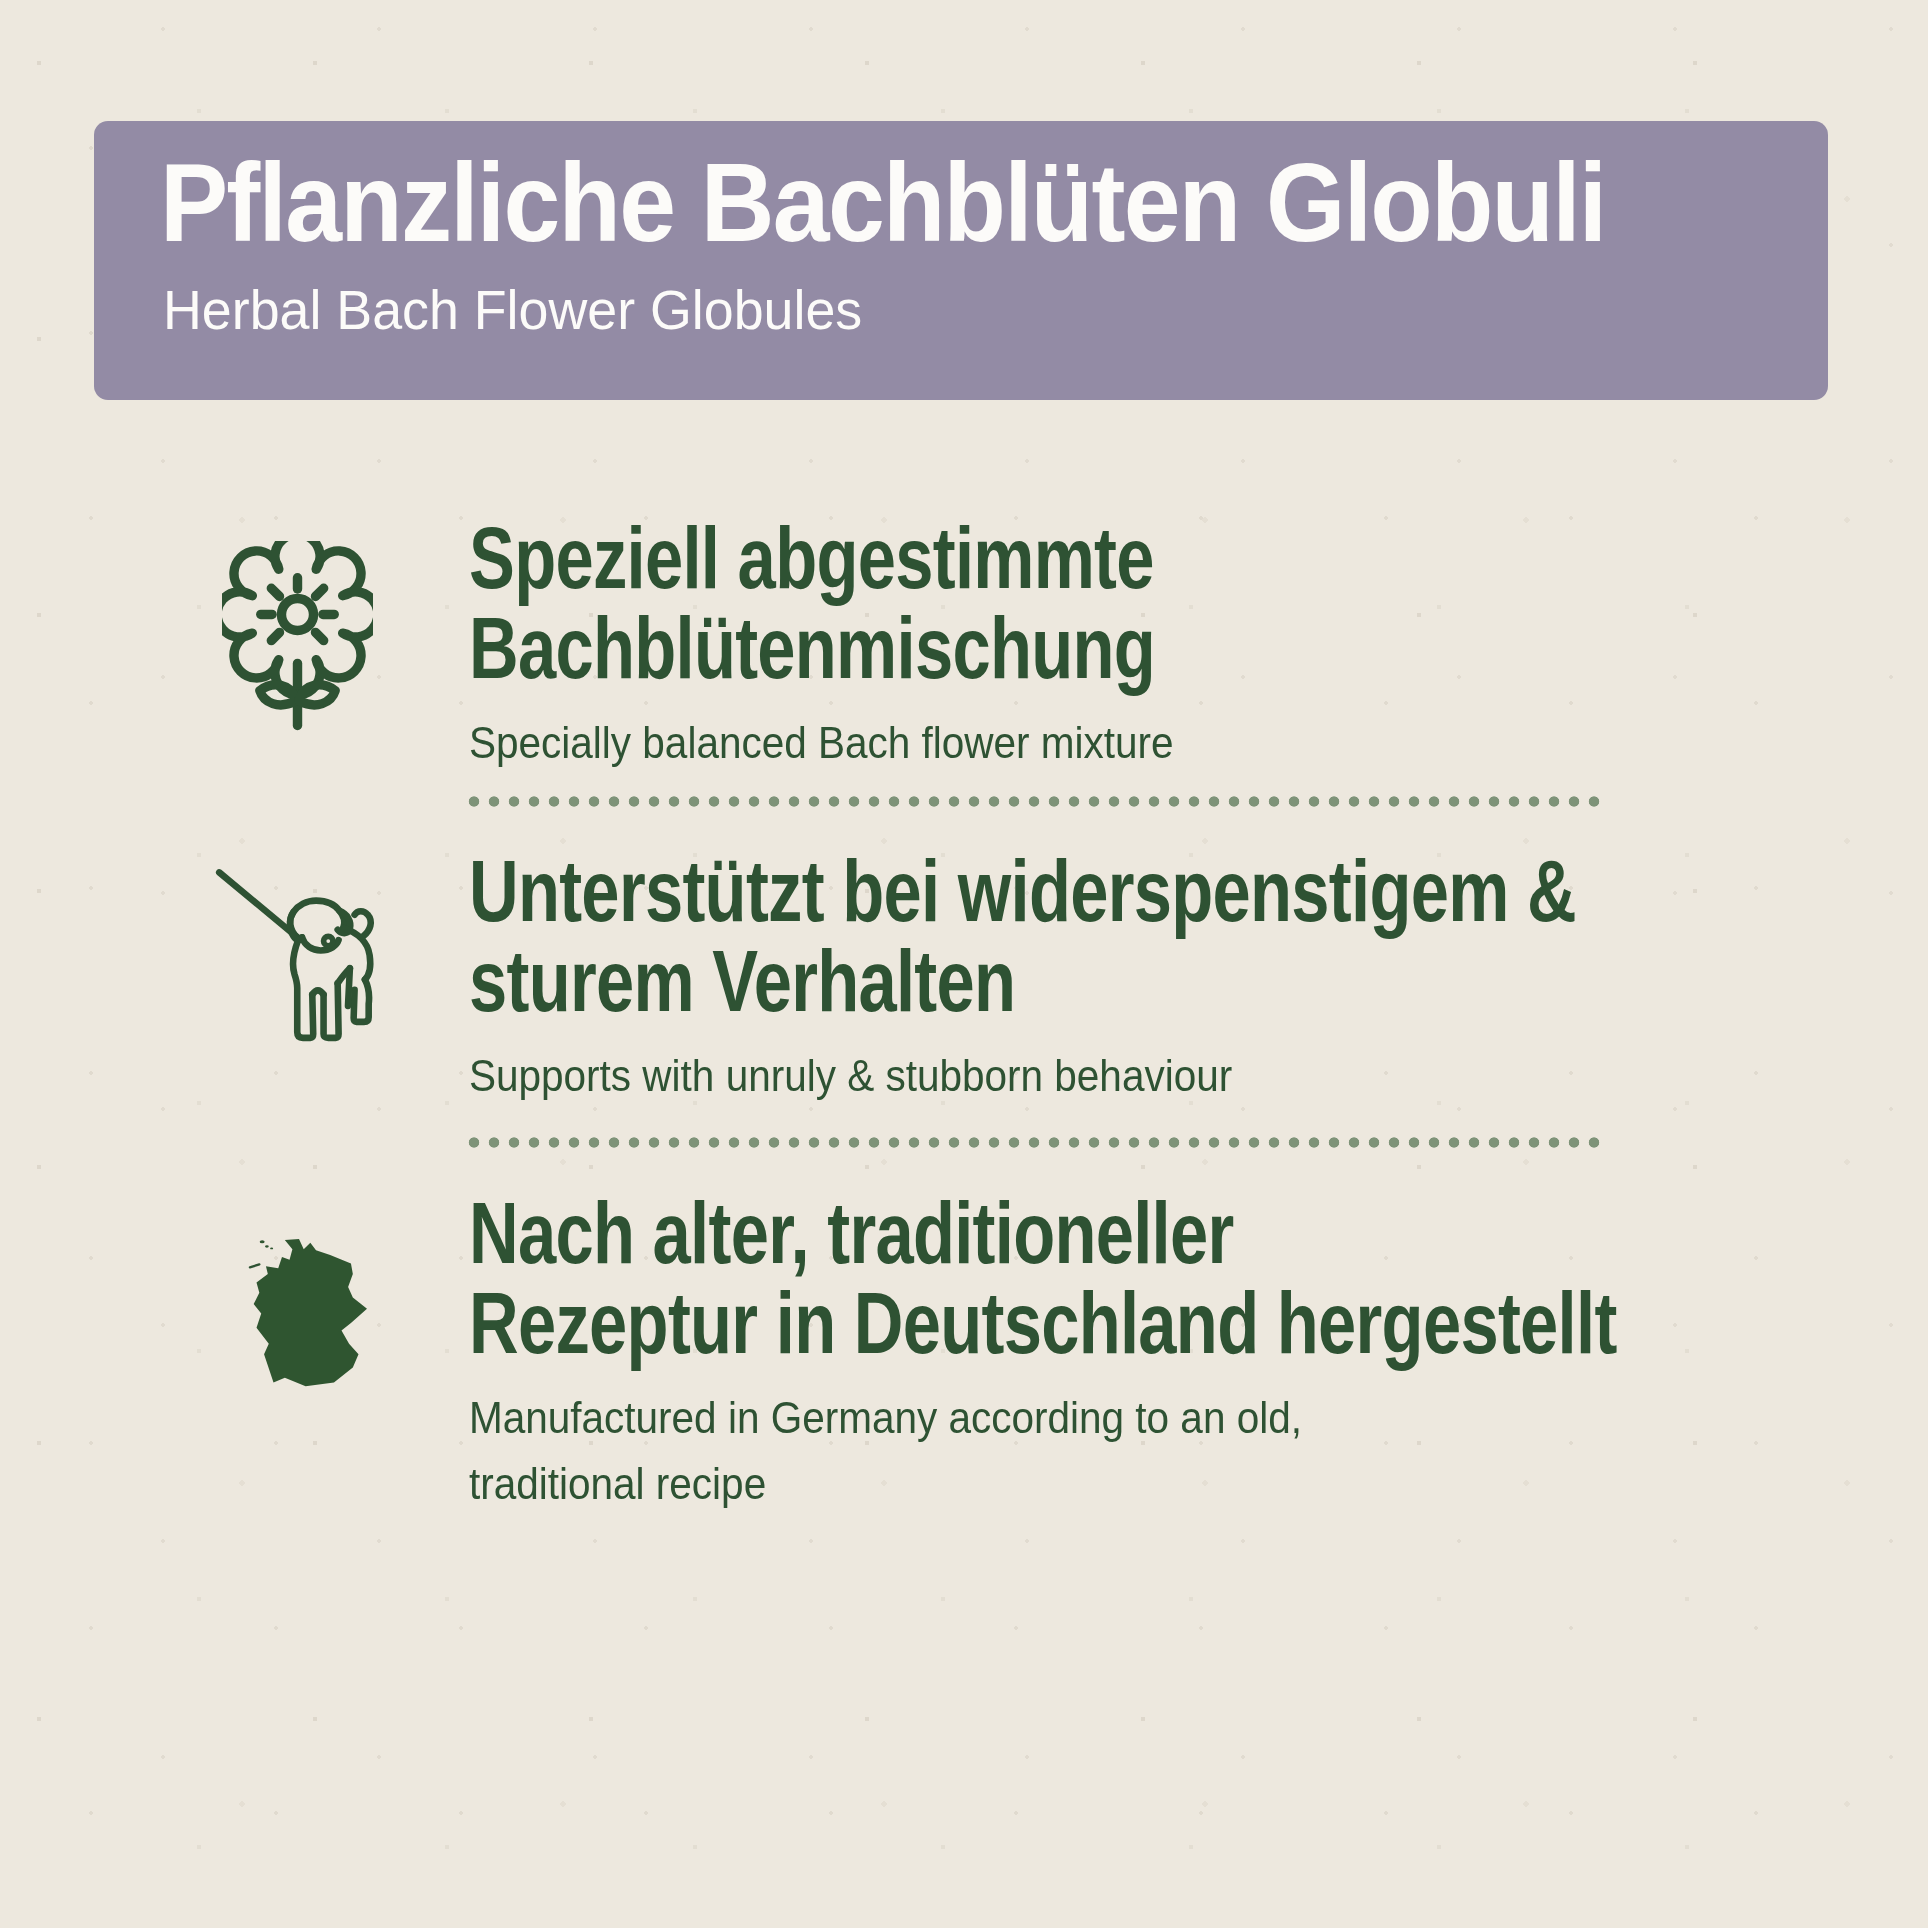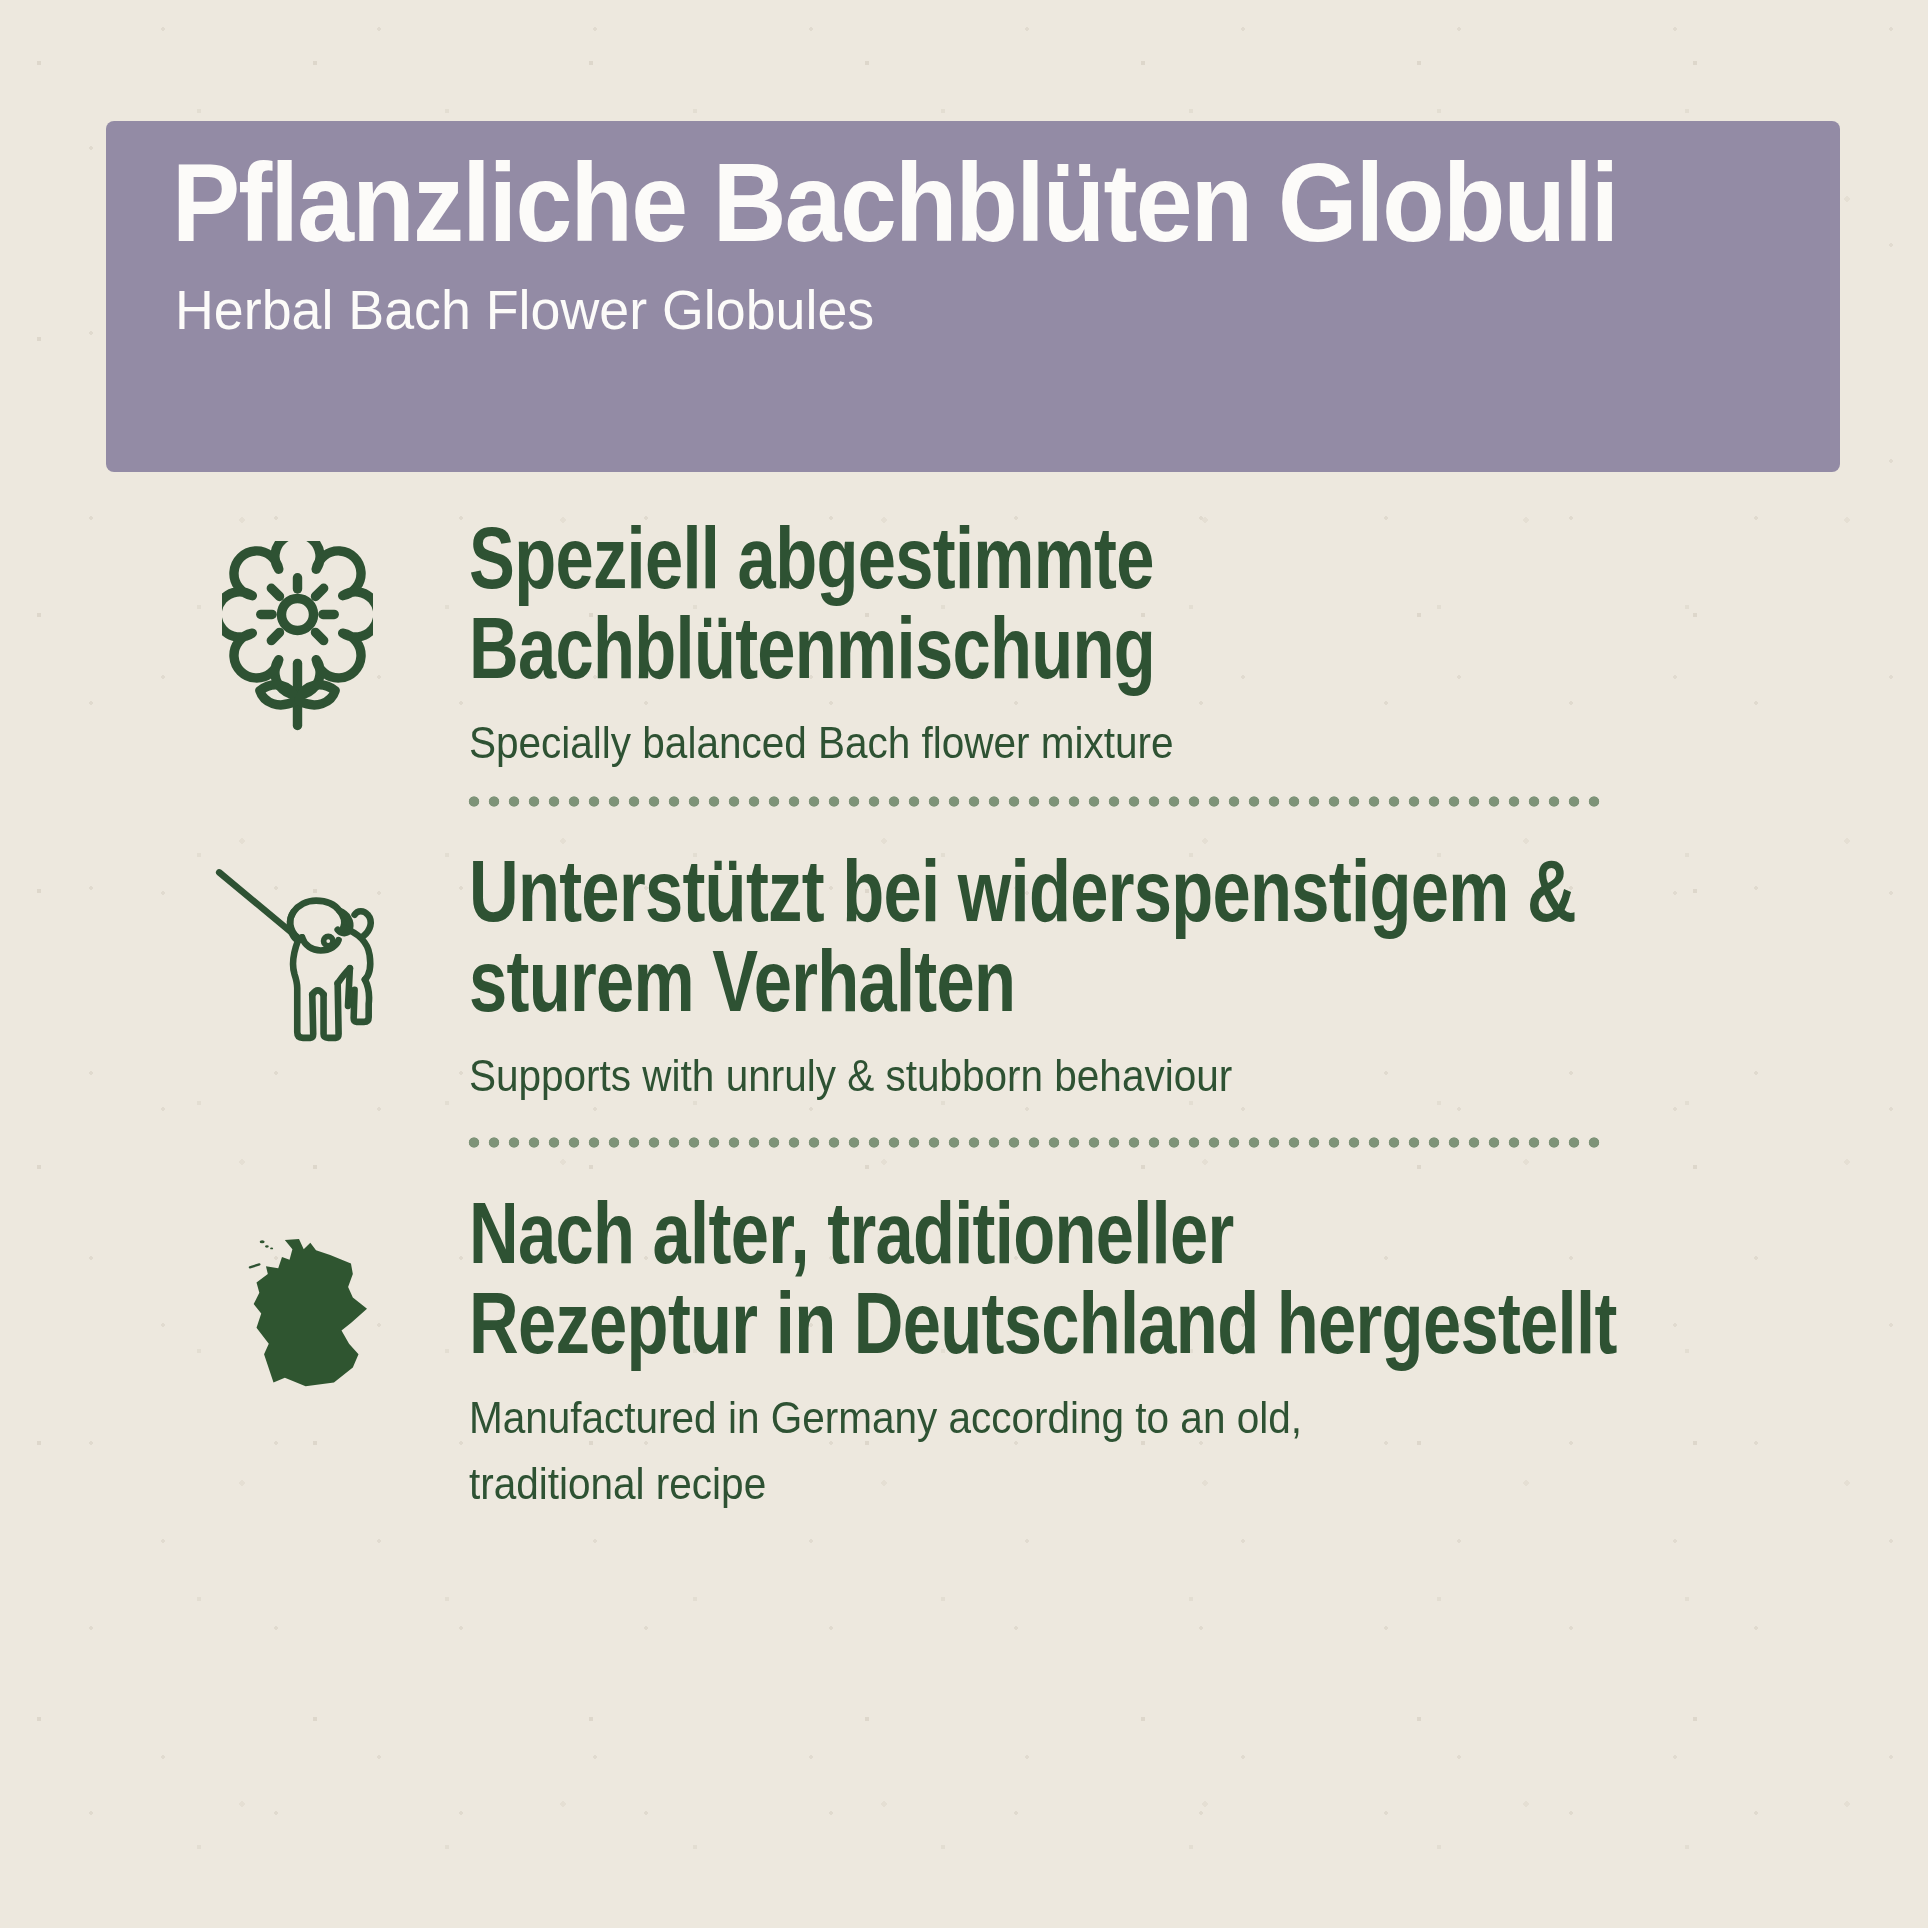--- a/index.html
+++ b/index.html
@@ -13,22 +13,22 @@
     content:"";position:absolute;inset:0;pointer-events:none;opacity:.5;
     background-image:
       radial-gradient(circle 2.4px at 39px 63px, rgba(150,140,118,.35) 97%, transparent),
       radial-gradient(circle 1.9px  at 163px 29px, rgba(150,140,118,.28) 97%, transparent),
       radial-gradient(circle 2.8px  at 242px 199px, rgba(165,155,130,.22) 97%, transparent),
       radial-gradient(circle 1.9px  at 91px 148px, rgba(150,140,118,.30) 97%, transparent),
       radial-gradient(circle 2.4px at 199px 111px, rgba(150,140,118,.22) 97%, transparent);
     background-size:276px 276px,216px 216px,321px 321px,185px 185px,248px 248px;
   }
   .banner{
-    position:absolute;left:106px;top:121px;width:1734px;height:351px;
-    background:var(--banner-purple,#938BA5);border-radius:8px;
+    position:absolute;left:94px;top:121px;width:1734px;height:279px;
+    background:var(--banner-purple,#938BA5);border-radius:14px;
   }
   .banner-title{
     position:absolute;left:66px;top:24.5px;line-height:115px;font-size:111px;
     font-weight:700;letter-spacing:-1.9px;color:var(--banner-text,#FFFFFF);
     white-space:nowrap;transform:scaleX(.92);transform-origin:0 0;
   }
   .banner-subtitle{
     position:absolute;left:69px;top:156px;line-height:66px;font-size:56px;
     font-weight:400;letter-spacing:0;color:var(--banner-text,#FFFFFF);
     white-space:nowrap;transform:scaleX(.96);transform-origin:0 0;

